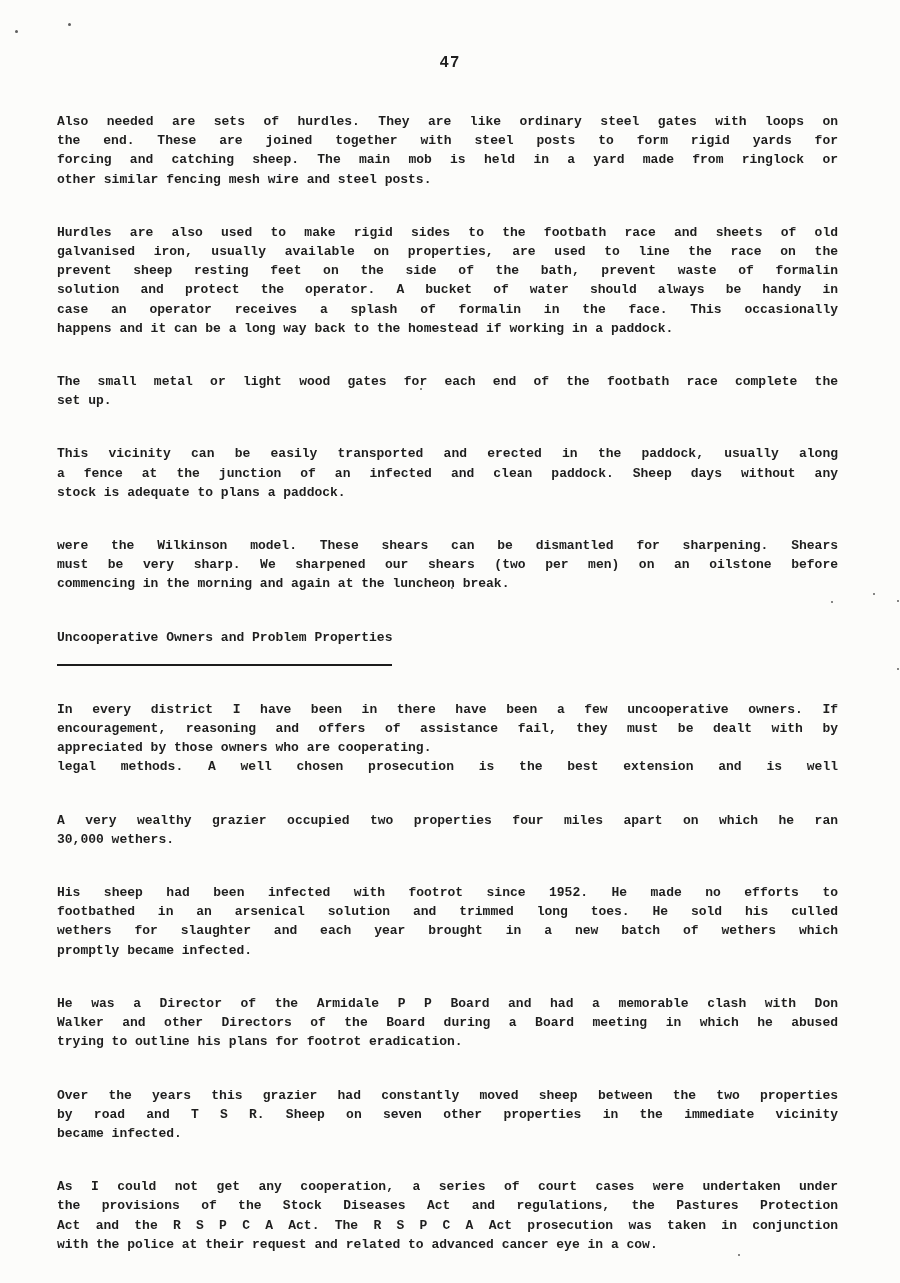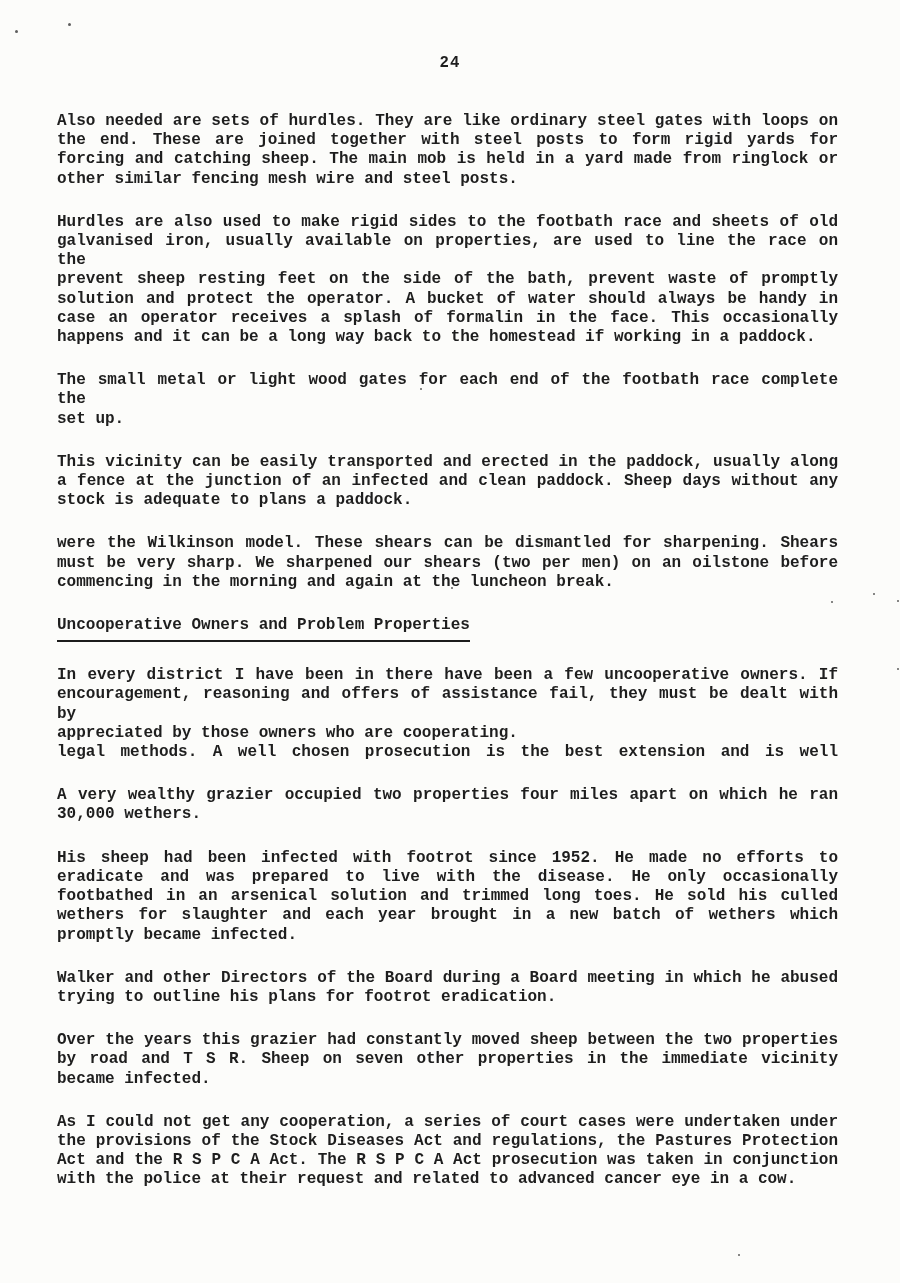--- a/index.html
+++ b/index.html
@@ -28,62 +28,62 @@
     text-align: center;
     font-size: 15.7px;
     font-weight: 700;
     letter-spacing: 1px;
   }
   .doc {
     position: absolute;
     left: 57px;
     top: 112px;
     width: 781px;
-    font-size: 16px;
+    font-size: 13px;
     line-height: 19.2px;
     font-weight: 700;
   }
   .block { margin: 0; }
-  .block + .block { margin-top: 24px; }
+  .block + .block { margin-top: 34px; }
   .heading { margin-top: 35px; margin-bottom: 20px; }
   .heading-text {
     display: inline-block;
     border-bottom: 2px solid #1c1c1c;
-    padding-bottom: 5px;
+    padding-bottom: 17px;
   }
   .line {
     text-align: justify;
     text-align-last: justify;
   }
   .line.last {
     text-align-last: left;
   }
   .speck {
     position: absolute;
     background: #2a2a2a;
     border-radius: 50%;
     opacity: 0.75;
   }
 </style>
 </head>
 <body>
 
 <div class="page">
-  <div class="page-number">24</div>
+  <div class="page-number">47</div>
   <div class="doc" id="doc">
       <div class="block para">
         <div class="line">Also needed are sets of hurdles.  They are like ordinary steel gates with loops on</div>
         <div class="line">the end.  These are joined together with steel posts to form rigid yards for</div>
         <div class="line">forcing and catching sheep.  The main mob is held in a yard made from ringlock or</div>
         <div class="line last">other similar fencing mesh wire and steel posts.</div>
       </div>
       <div class="block para">
         <div class="line">Hurdles are also used to make rigid sides to the footbath race and sheets of old</div>
         <div class="line">galvanised iron, usually available on properties, are used to line the race on the</div>
-        <div class="line">prevent sheep resting feet on the side of the bath, prevent waste of promptly</div>
+        <div class="line">prevent sheep resting feet on the side of the bath, prevent waste of formalin</div>
         <div class="line">solution and protect the operator.  A bucket of water should always be handy in</div>
         <div class="line">case an operator receives a splash of formalin in the face.  This occasionally</div>
         <div class="line last">happens and it can be a long way back to the homestead if working in a paddock.</div>
       </div>
       <div class="block para">
         <div class="line">The small metal or light wood gates for each end of the footbath race complete the</div>
         <div class="line last">set up.</div>
       </div>
       <div class="block para">
         <div class="line">This vicinity can be easily transported and erected in the paddock, usually along</div>
@@ -101,26 +101,26 @@
         <div class="line">encouragement, reasoning and offers of assistance fail, they must be dealt with by</div>
         <div class="line last">appreciated by those owners who are cooperating.</div>
         <div class="line">legal methods.  A well chosen prosecution is the best extension and is well</div>
       </div>
       <div class="block para">
         <div class="line">A very wealthy grazier occupied two properties four miles apart on which he ran</div>
         <div class="line last">30,000 wethers.</div>
       </div>
       <div class="block para">
         <div class="line">His sheep had been infected with footrot since 1952.  He made no efforts to</div>
-        <div class="line">eradicate and was prepared to live with the disease.  He only occasionally</div>
         <div class="line">footbathed in an arsenical solution and trimmed long toes.  He sold his culled</div>
         <div class="line">wethers for slaughter and each year brought in a new batch of wethers which</div>
         <div class="line last">promptly became infected.</div>
       </div>
       <div class="block para">
+        <div class="line">He was a Director of the Armidale P P Board and had a memorable clash with Don</div>
         <div class="line">Walker and other Directors of the Board during a Board meeting in which he abused</div>
         <div class="line last">trying to outline his plans for footrot eradication.</div>
       </div>
       <div class="block para">
         <div class="line">Over the years this grazier had constantly moved sheep between the two properties</div>
         <div class="line">by road and T S R.  Sheep on seven other properties in the immediate vicinity</div>
         <div class="line last">became infected.</div>
       </div>
       <div class="block para">
         <div class="line">As I could not get any cooperation, a series of court cases were undertaken under</div>

